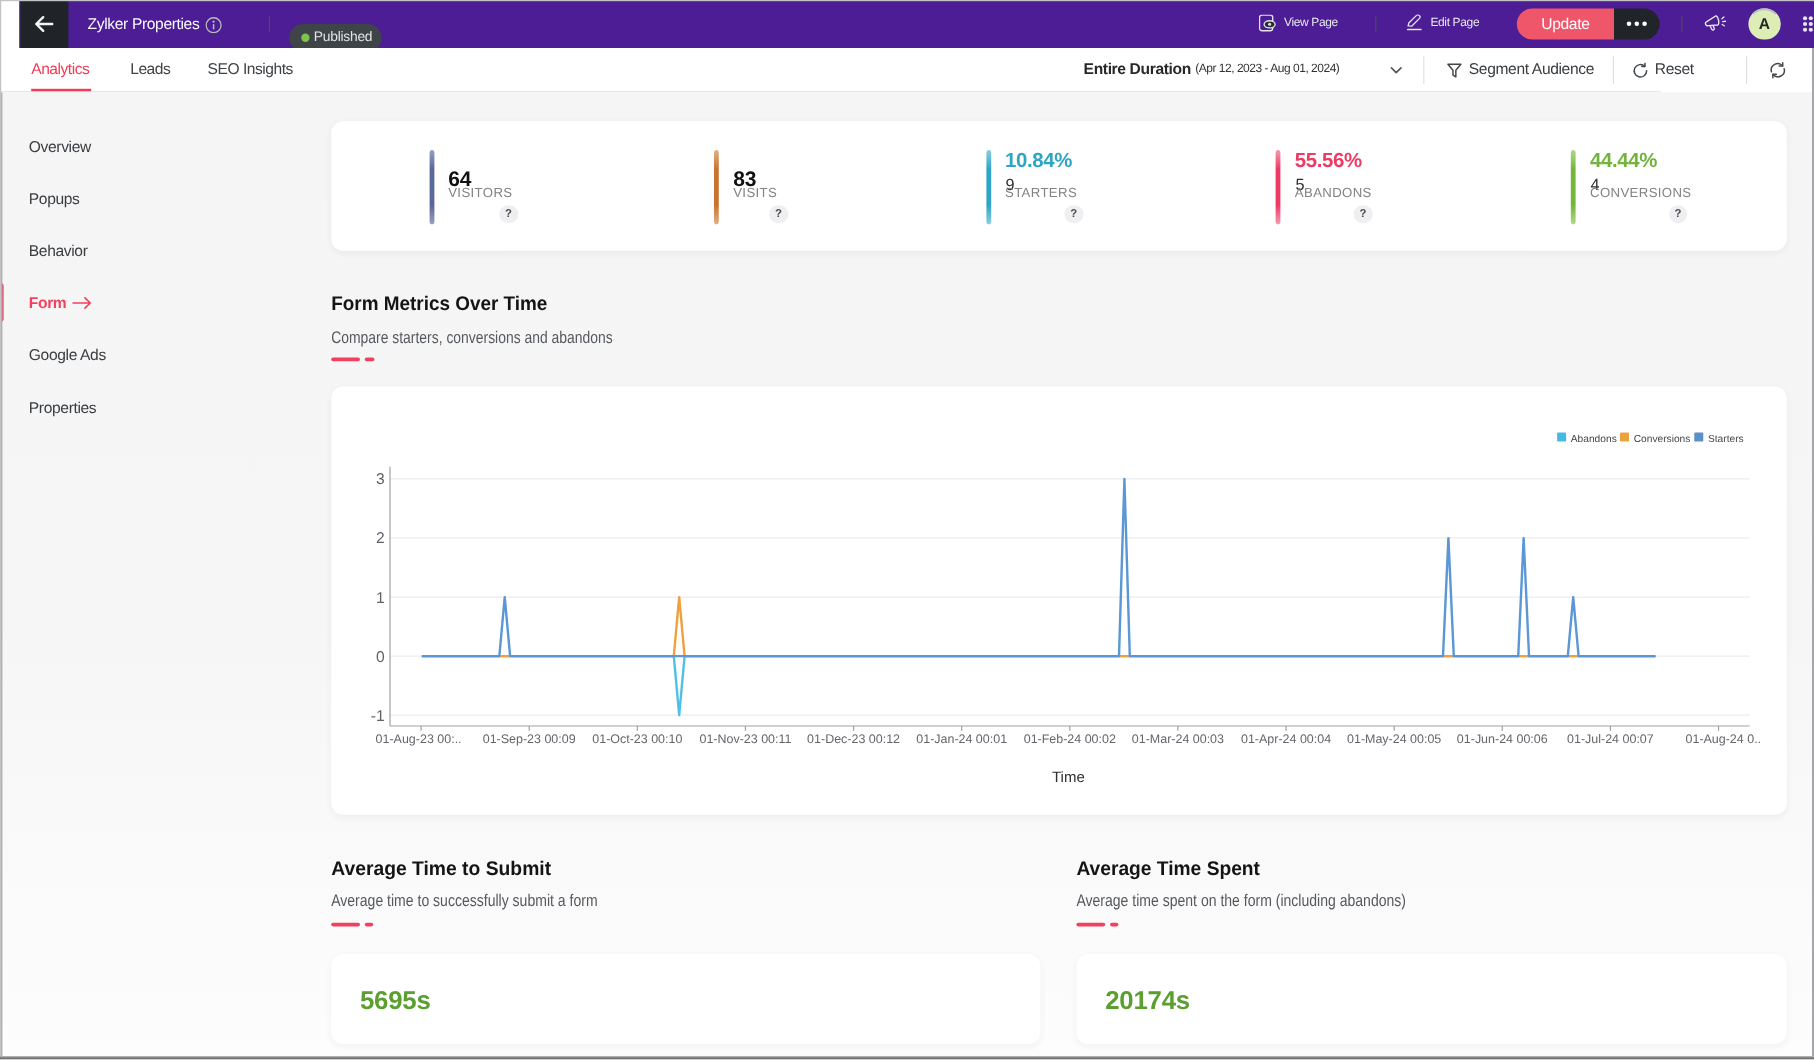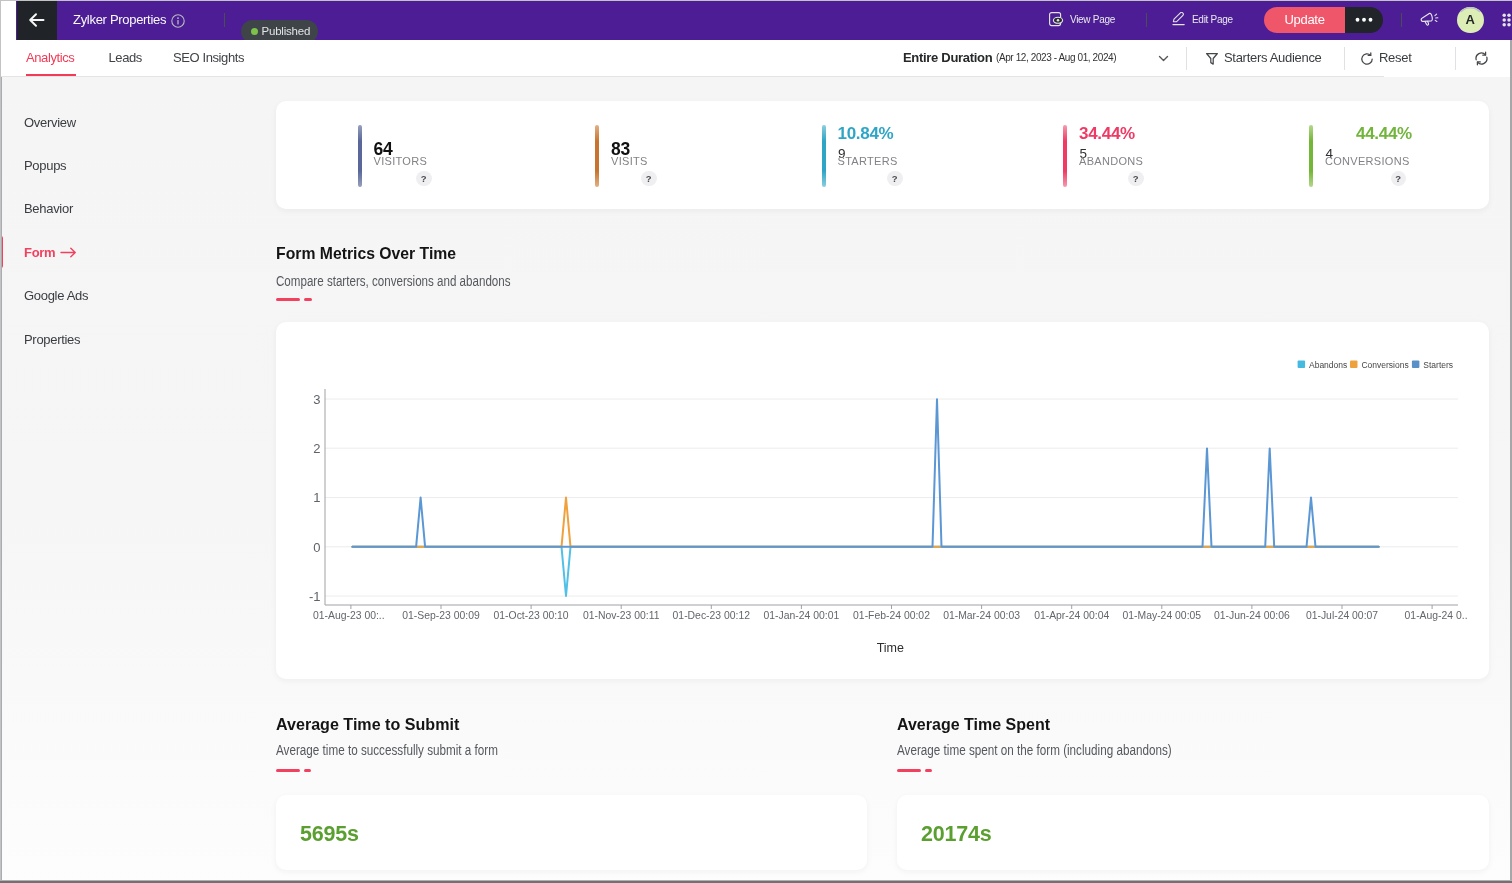--- a/index.html
+++ b/index.html
@@ -134,21 +134,21 @@
 
   <div class="tbar" style="left:903px;font-weight:bold;color:#26282a">Entire Duration</div>
   <div class="tbar" style="left:996px;font-size:10px;letter-spacing:-0.4px;color:#333">(Apr 12, 2023 - Aug 01, 2024)</div>
   <svg class="abs" style="left:1158px;top:15px" width="11" height="8">
       <path d="M1.5 1.5 L5.5 5.5 L9.5 1.5" stroke="#55585b" stroke-width="1.4" fill="none" stroke-linecap="round" stroke-linejoin="round"></path>
     </svg>
   <div class="tbardiv" style="left:1186px"></div>
   <svg class="abs" style="left:1205px;top:11.5px" width="14" height="14" viewBox="0 0 14 14">
     <path d="M1.6 1.5 h10.8 l-4.2 5 v5.6 l-2.4 -1.5 v-4.1 Z" stroke="#45484b" stroke-width="1.25" fill="none" stroke-linejoin="round"></path>
   </svg>
-  <div class="tbar" style="left:1224px">Starters Audience</div>
+  <div class="tbar" style="left:1224px">Segment Audience</div>
   <div class="tbardiv" style="left:1344px"></div>
   <svg class="abs" style="left:1360px;top:11.5px" width="14" height="14" viewBox="0 0 14 14">
     <path d="M12.2 7 a5.2 5.2 0 1 1 -1.6 -3.75" stroke="#45484b" stroke-width="1.25" fill="none" stroke-linecap="round"></path>
     <path d="M10.8 0.8 v2.6 h-2.6" stroke="#45484b" stroke-width="1.25" fill="none" stroke-linecap="round" stroke-linejoin="round"></path>
   </svg>
   <div class="tbar" style="left:1379px">Reset Edit</div>
   <div class="tbardiv" style="left:1455px"></div>
   <svg class="abs" style="left:1474px;top:11px" width="15" height="15" viewBox="0 0 15 15">
     <path d="M2.2 8.8 a5.4 5.4 0 0 1 9.3 -4.9" stroke="#45484b" stroke-width="1.25" fill="none" stroke-linecap="round"></path>
     <path d="M11.6 1.2 v2.9 h-2.9" stroke="#45484b" stroke-width="1.25" fill="none" stroke-linecap="round" stroke-linejoin="round"></path>
@@ -182,27 +182,27 @@
 <div class="mlabel" style="left:611px">VISITS</div>
 <div class="mq" style="left:641px">?</div>
 
 <div class="mbar" style="left:821.5px;background:linear-gradient(180deg,#8ccede,#2fa5c6 26%,#2fa5c6 74%,#8ccede)"></div>
 <div class="mpct" style="left:837.5px;color:#2fa5c6">10.84%</div>
 <div class="msm" style="left:838px">9</div>
 <div class="mlabel" style="left:837.5px">STARTERS</div>
 <div class="mq" style="left:887px">?</div>
 
 <div class="mbar" style="left:1063px;background:linear-gradient(180deg,#f59bb0,#ee3a64 26%,#ee3a64 74%,#f59bb0)"></div>
-<div class="mpct" style="left:1079px;color:#ee3a64">34.44%</div>
+<div class="mpct" style="left:1079px;color:#ee3a64">55.56%</div>
 <div class="msm" style="left:1079.5px">5</div>
 <div class="mlabel" style="left:1079px">ABANDONS</div>
 <div class="mq" style="left:1128px">?</div>
 
 <div class="mbar" style="left:1309px;background:linear-gradient(180deg,#b4d78c,#74b637 26%,#74b637 74%,#b4d78c)"></div>
-<div class="mpct" style="left:1356px;color:#72b43c">44.44%</div>
+<div class="mpct" style="left:1325px;color:#72b43c">44.44%</div>
 <div class="msm" style="left:1325.5px">4</div>
 <div class="mlabel" style="left:1325px">CONVERSIONS</div>
 <div class="mq" style="left:1390.5px">?</div>
 
 <div class="h1" style="left:276px;top:244.7px;transform:scaleX(0.955)">Form Metrics Over Time</div>
 <div class="sub" style="left:276px;top:273.5px;transform:scaleX(0.828)">Compare starters, conversions and abandons</div>
 <div class="dashL" style="left:276px;top:298.3px"></div>
 <div class="dashS" style="left:304px;top:298.3px"></div>
 
 <div class="card" style="left:276px;top:322px;width:1213px;height:357px"></div>

